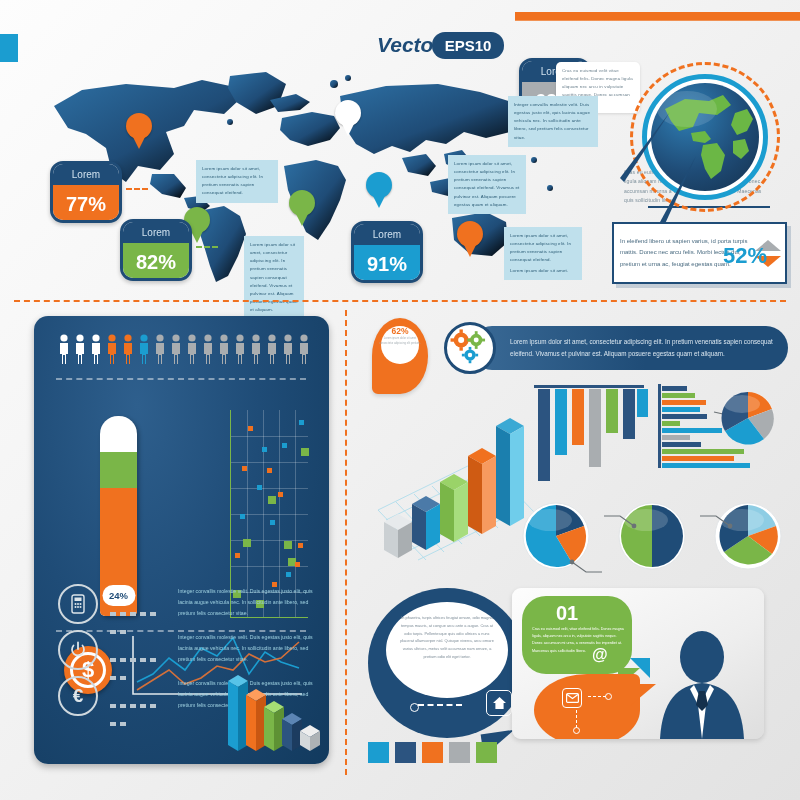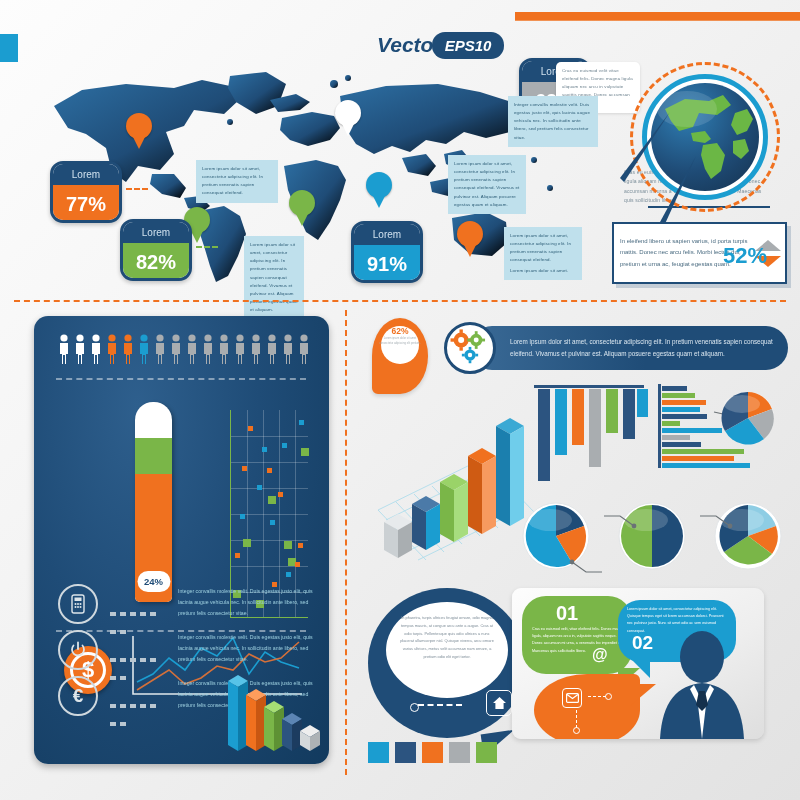--- a/index.html
+++ b/index.html
@@ -36,21 +36,21 @@
   }
   .vector-word {
     position: absolute; left: 377px; top: 33px;
     color: #1f4c77; font-weight: bold; font-size: 21px; font-style: italic;
   }
   .eps-pill {
     position: absolute; left: 432px; top: 32px; width: 72px; height: 27px;
     background: #1f4c77; border-radius: 13px;
     display: flex; align-items: center; justify-content: center;
   }
-  .eps-pill span { color: #fff; font-weight: bold; font-size: 15px; font-style: italic; }
+  .eps-pill span { color: #fff; font-weight: bold; font-size: 15px; }
 
   
   .dash-sep {
     position: absolute; left: 14px; width: 772px; height: 0;
     border-top: 2px dashed #f0711f;
   }
   .vdash-sep {
     position: absolute; top: 310px; left: 345px; width: 0; height: 465px;
     border-left: 2px dashed #f0711f;
   }
@@ -491,21 +491,21 @@
           <circle cx="7" cy="4" r="3.6" fill="#a9adb0"></circle>
           <path d="M3 9h8v11H9v10H8V21H6v9H5V20H3z" fill="#a9adb0"></path>
         </svg>
       <svg width="14" height="30" viewBox="0 0 14 30">
           <circle cx="7" cy="4" r="3.6" fill="#a9adb0"></circle>
           <path d="M3 9h8v11H9v10H8V21H6v9H5V20H3z" fill="#a9adb0"></path>
         </svg>
     </div>
     <div class="dashline" style="left:22px; top:62px; width:250px;"></div>
 
-    <div class="therm" style="left:66px; top:86px;margin-left:35px;">
+    <div class="therm" style="left:66px; top:100px;">
       <div style="height:18%"></div>
       <div class="seg" style="height:18%;background:#7ab648"></div>
       <div class="seg" style="height:64%;background:#f0711f"></div>
       <div class="therm-cap">24%</div>
     </div>
 
     <div class="scatter">
       <div class="gl" style="left:0;top:26px;width:100%;height:1px"></div>
       <div class="gl" style="left:0;top:52px;width:100%;height:1px"></div>
       <div class="gl" style="left:0;top:78px;width:100%;height:1px"></div>
@@ -792,24 +792,20 @@
 
   <div class="white-card">
 
     <div class="bub" style="left:10px; top:8px; width:110px; height:78px; background:#7ab648; border-radius:24px;">
       <div class="num" style="position:absolute;left:34px;top:6px;font-size:20px">01</div>
       <div class="t" style="position:absolute;left:10px;top:30px;width:92px">Cras eu euismod velit, vitae eleifend felis. Donec magna ligula, aliquam nec arcu in, vulputate sagittis neque. Donec accumsan mi urna, a venenatis leo imperdiet at. Maecenas quis sollicitudin libero.</div>
     </div>
     <div style="position:absolute;left:106px;top:80px;width:0;height:0;border-left:22px solid #7ab648;border-bottom:20px solid transparent;"></div>
     <div style="position:absolute;left:80px;top:58px;font-size:16px;color:#fff;font-weight:bold">@</div>
 
-    <div class="bub" style="left:106px; top:12px; width:118px; height:62px; background:#1b9dd0; border-radius:22px;">
-      <div class="t" style="position:absolute;left:9px;top:6px;width:100px">Lorem ipsum dolor sit amet, consectetur adipiscing elit. Quisque tempus eget sit lorem accumsan dolorci. Praesent nec pulvinar justo. Nunc sit amet odio ac sem euismod consequat.</div>
-      <div class="num" style="position:absolute;left:14px;top:32px;font-size:19px">02</div>
-    </div>
     <div style="position:absolute;left:118px;top:70px;width:0;height:0;border-right:20px solid #1b9dd0;border-bottom:20px solid transparent;"></div>
 
     <div class="bub" style="left:22px; top:86px; width:106px; height:72px; background:#f0711f; border-radius:50% 6px 50% 50%;"></div>
     <div style="position:absolute;left:118px;top:96px;width:0;height:0;border-left:26px solid #f0711f;border-bottom:22px solid transparent;"></div>
     <div class="mini-icon" style="left:50px;top:100px">
       <svg width="13" height="10" viewBox="0 0 13 10">
           <rect x="0.6" y="0.6" width="11.8" height="8.8" rx="1" fill="none" stroke="#fff" stroke-width="1.2"></rect>
           <path d="M1,1.5 L6.5,5.5 L12,1.5" fill="none" stroke="#fff" stroke-width="1.2"></path>
         </svg>
     </div>

